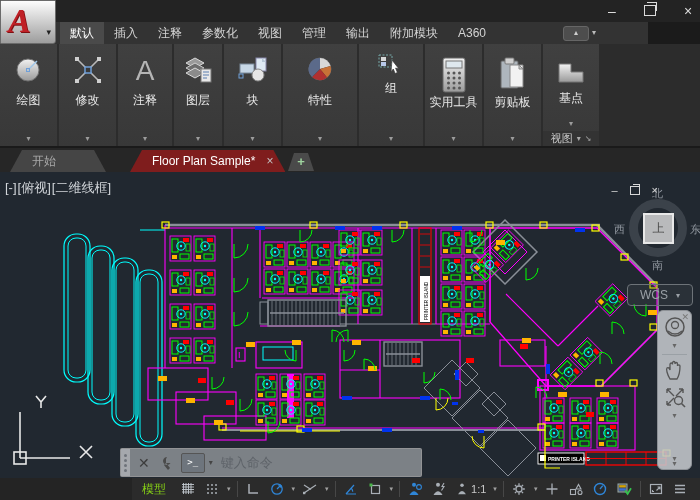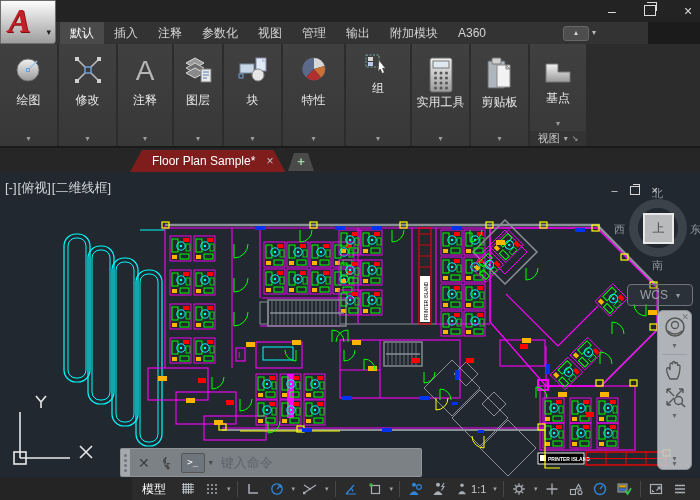--- a/index.html
+++ b/index.html
@@ -95,21 +95,21 @@
               color:#fff;font-family:"DejaVu Sans Mono",monospace;font-size:9px;line-height:17px;text-align:center}
   .cmd-caret{color:#444;font-size:8px;margin:0 6px 0 4px}
   .cmd-input{flex:1;border:none;outline:none;background:transparent;font-size:13px;color:#333;height:22px}
   .cmd-input::placeholder{color:#5e6369}
   
   .statusbar{position:absolute;left:0;top:478px;width:700px;height:22px;background:#2b2b2b;display:flex;align-items:center}
   .sb-spacer{width:132px;height:100%;background:#242424}
   .sb-item{height:22px;display:flex;align-items:center;padding:0 4px;color:#a9afb6}
   .sb-item.on{color:#2f86d8}
   .sb-item.lite{color:#c2c8cf}
-  .sb-text{font-size:12px;color:#ffffff;padding:0 6px}
+  .sb-text{font-size:12px;color:#84cc16;padding:0 6px}
   .sb-caret{color:#a0a0a0;font-size:7px;padding:0 3px}
   .sb-sep{width:1px;height:16px;background:#474747;margin:0 3px}
   .si{display:block}
   .scale-label{font-size:11px;color:#c8c8c8;margin-left:2px}
 </style>
 </head>
 <body>
 
 <div class="titlebar">
   <div class="winbtns">
@@ -200,21 +200,21 @@
           <rect x="20" y="5" width="10" height="13" fill="#dfeaf4" stroke="#88a"></rect>
           <path d="M26,5 l4,4 h-4 z" fill="#b8c8d8"></path>
           <rect x="4" y="11" width="14" height="9" fill="#c7d7e6" stroke="#7a8a9a"></rect>
           <circle cx="22" cy="22" r="6" fill="#e6e6e6" stroke="#888"></circle>
           <rect x="3" y="21" width="4" height="4" fill="none" stroke="#6f9fd8"></rect>
         </svg>
     </div>
     <div class="plabel">块</div>
     <div class="pcaret">▾</div>
   </div>
-  <div class="panel" style="width:61px">
+  <div class="panel" style="width:74px">
     <div class="icon">
       <svg width="34" height="34" viewBox="0 0 34 34">
           <circle cx="17" cy="16" r="11" fill="#2f2f2f" stroke="#666"></circle>
           <path d="M17,16 L17,5 A11,11 0 0 1 27.5,13 z" fill="#d8d8d8"></path>
           <path d="M17,16 L27.5,13 A11,11 0 0 1 24,24.5 z" fill="#c87137"></path>
           <path d="M17,16 L24,24.5 A11,11 0 0 1 9,24.0 z" fill="#b03030"></path>
           <path d="M17,16 L9,24 A11,11 0 0 1 17,5 z" fill="#5b6a8a"></path>
         </svg>
     </div>
     <div class="plabel">特性</div>
@@ -279,20 +279,21 @@
     <div class="pfooter">
       <span>视图</span>
       <span class="fc">▾</span>
       <span class="fc">↘</span>
     </div>
   </div>
 </div>
 
 <div class="gapstrip"></div>
 <div class="filebar">
+  <div class="ftab start">开始</div>
   <div class="ftab active">
     <span>Floor Plan Sample*</span>
     <span class="x">×</span>
   </div>
   <div class="newtab">+</div>
 </div>
 
 <div class="canvas" id="canvas" style="background: rgb(33, 40, 48);">
   <div class="vplabel">
     <span>[-]</span><span>[俯视]</span><span>[二维线框]</span>

